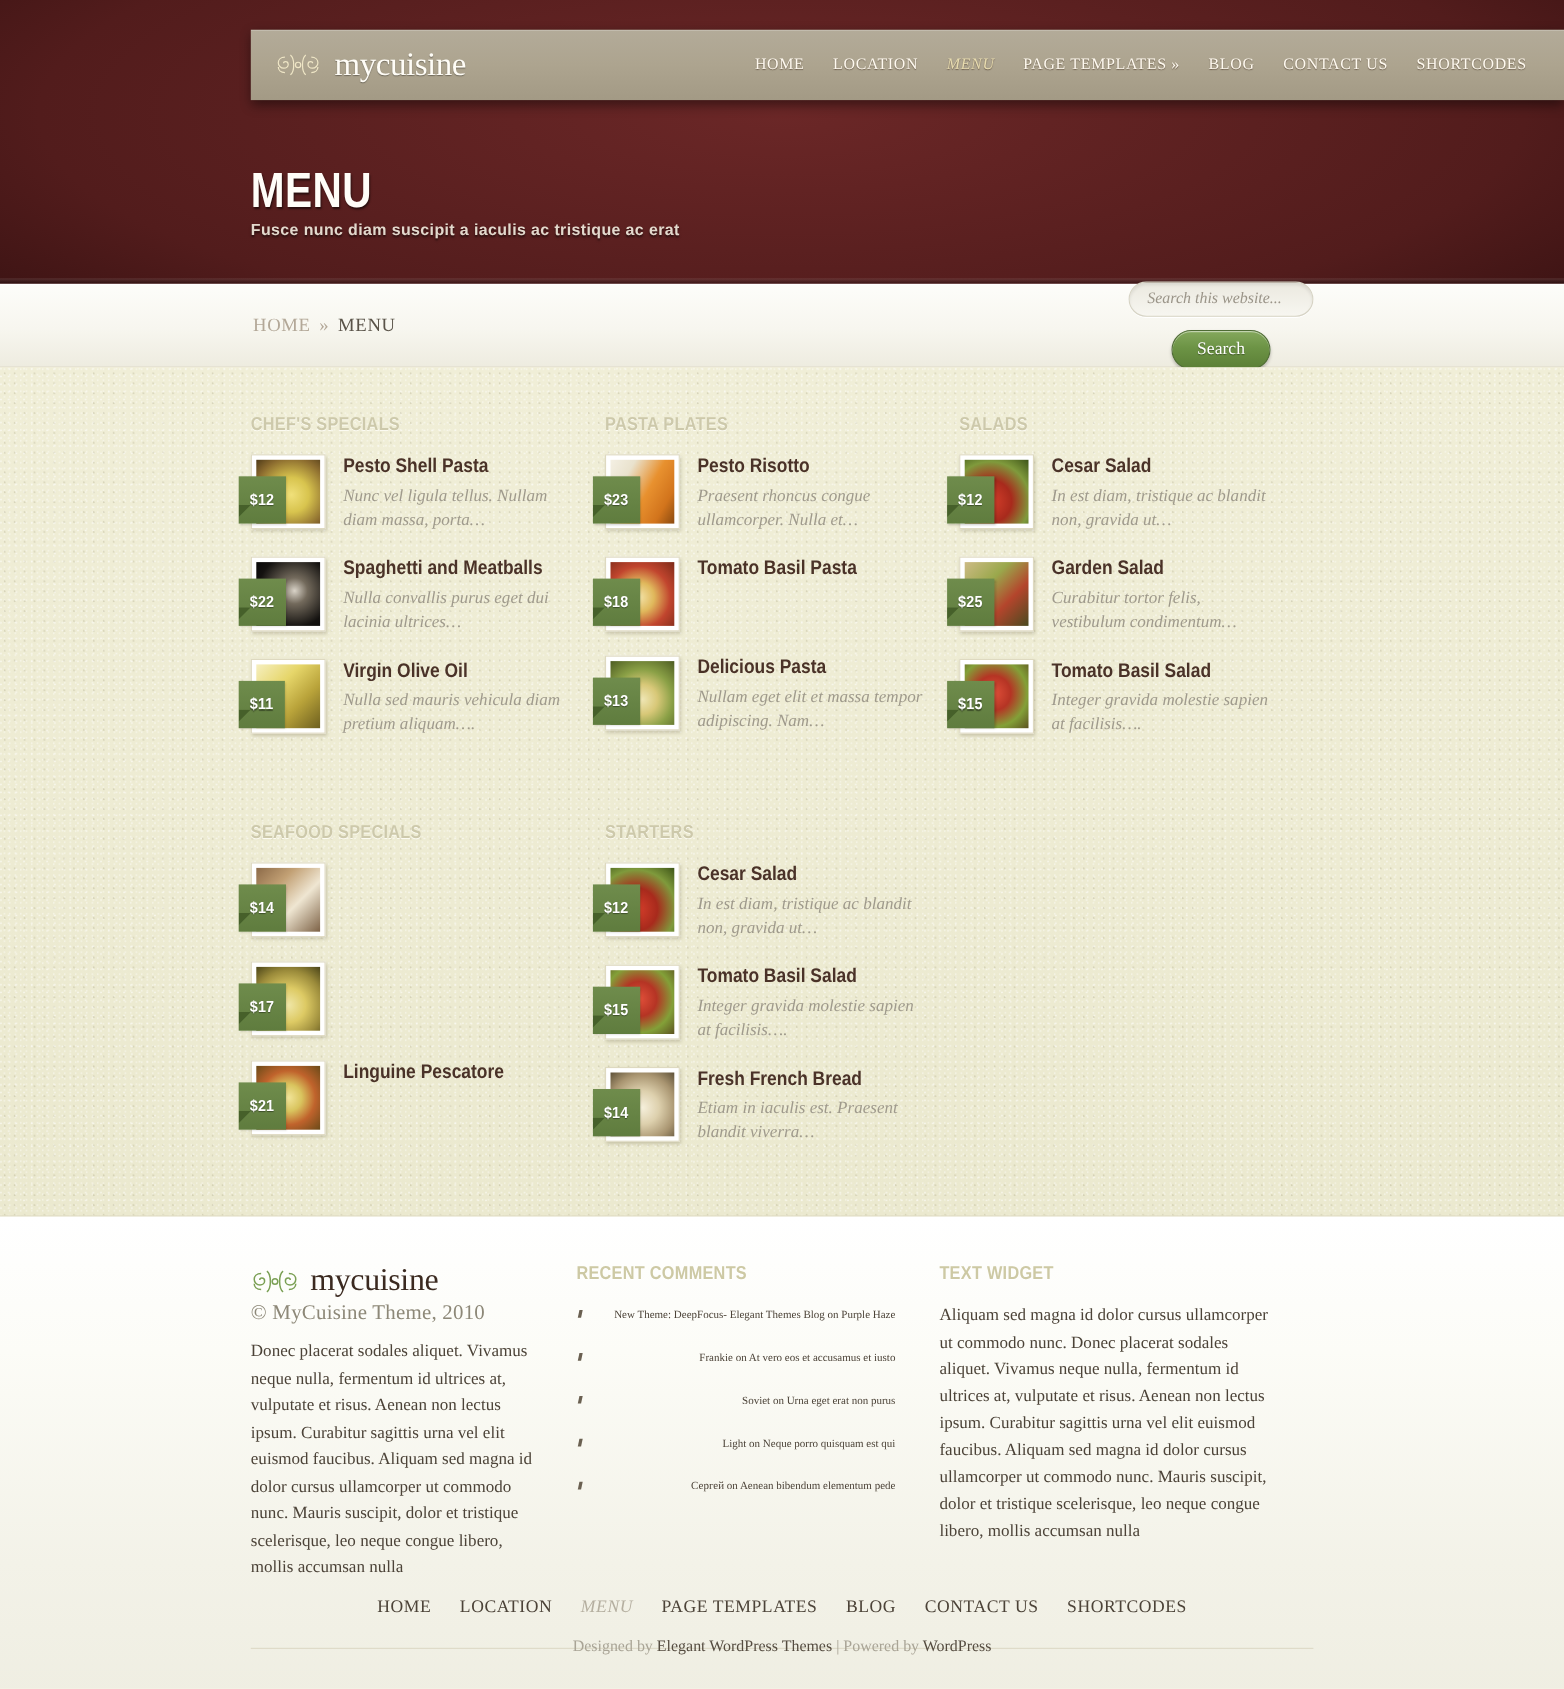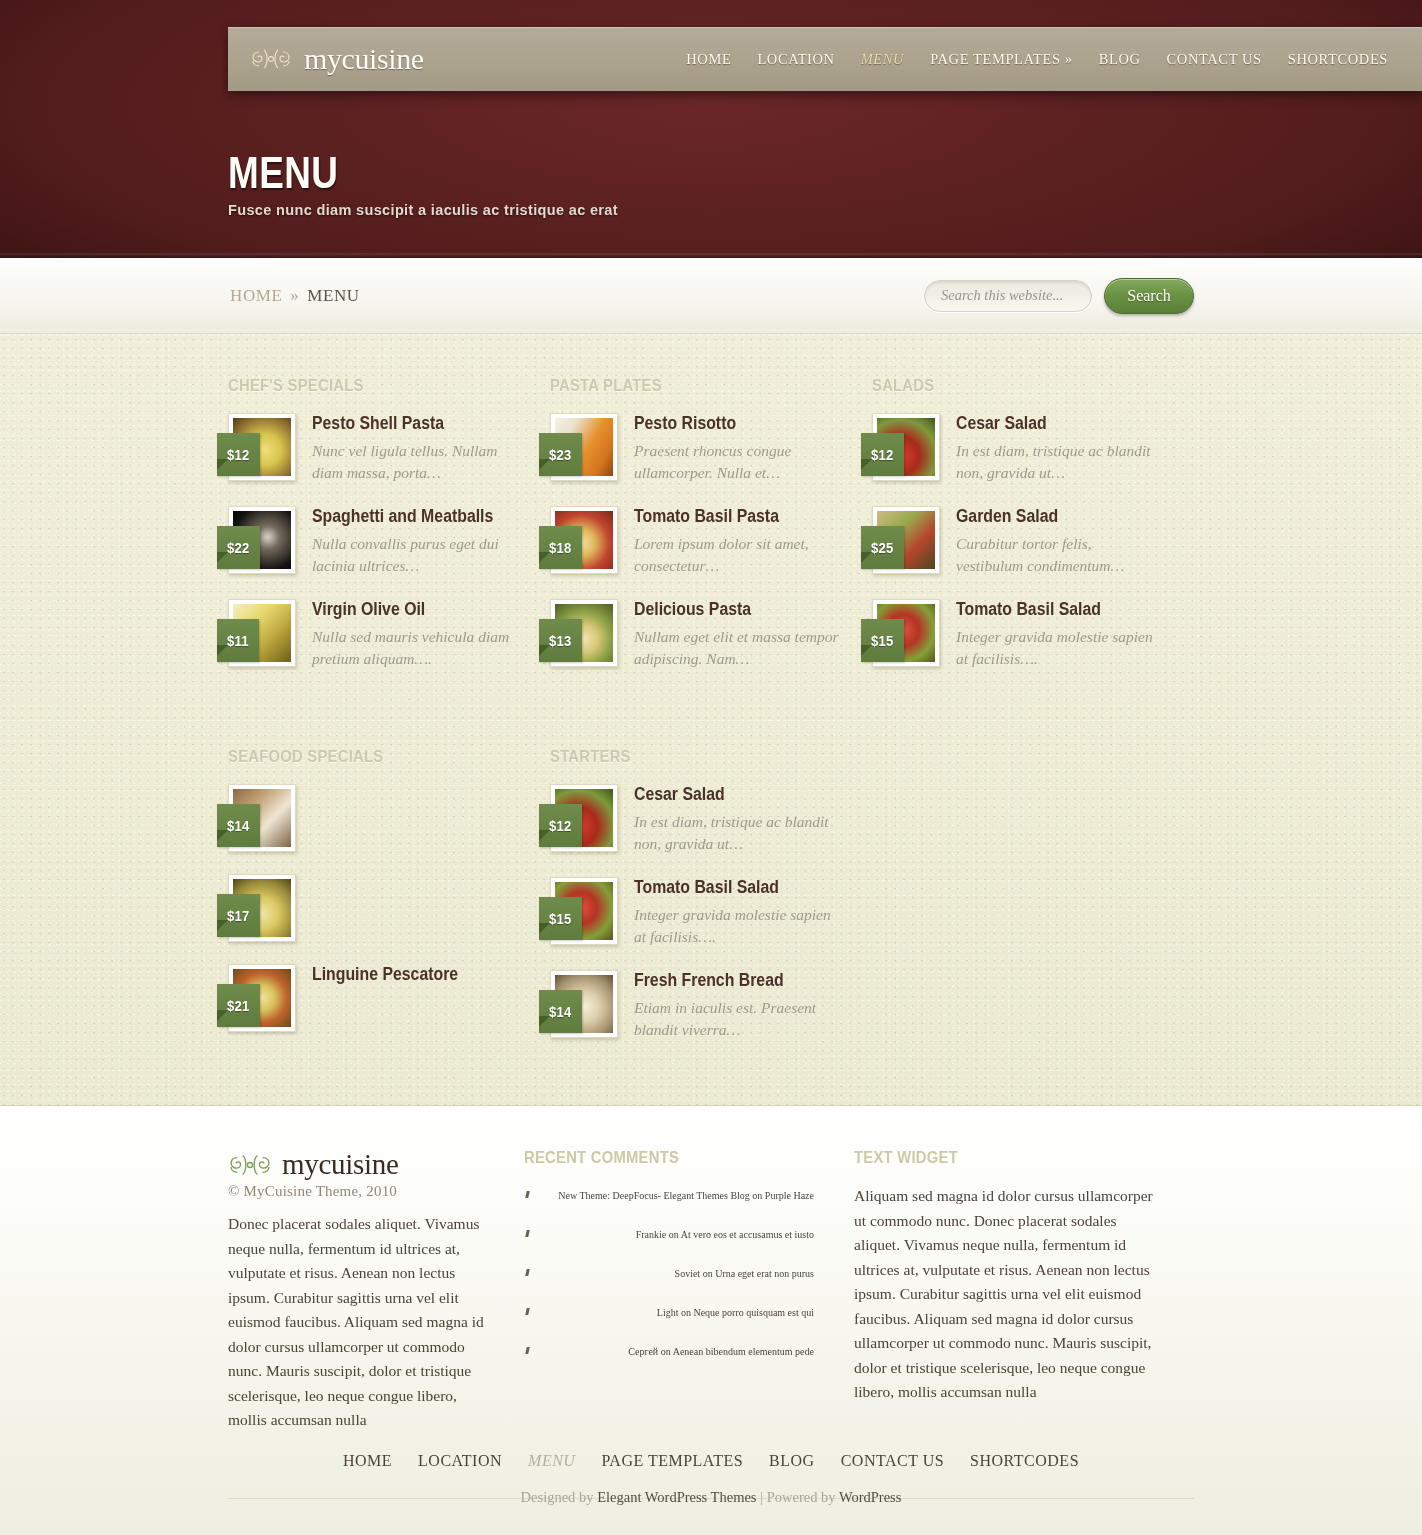--- a/index.html
+++ b/index.html
@@ -106,21 +106,21 @@
   .breadcrumb {
     position: absolute; left: 230px; top: 50%; transform: translateY(-50%);
     font-size: 17px; letter-spacing: 0.6px;
   }
   .crumb-home { color: #b3a898; cursor: pointer; }
   .crumb-sep { color: #b3a898; margin: 0 3px; }
   .crumb-current { color: #5a5349; }
 
   .search-wrap {
     position: absolute; right: 228px; top: 50%; transform: translateY(-50%);
-    display: flex; align-items: center; gap: 12px;
+    display: flex; align-items: center; gap: 12px; flex-direction: column;
   }
   .search-input {
     width: 168px; height: 32px;
     border-radius: 17px;
     border: 1px solid #d6d3c4;
     background: linear-gradient(180deg, #ebe9e0, #f7f6f0);
     box-shadow: inset 0 2px 3px rgba(0,0,0,0.08), 0 1px 0 #fff;
     padding: 0 16px;
     font-family: "Liberation Serif", serif;
     font-style: italic;
@@ -258,21 +258,21 @@
     color: #7ba055;
     margin-right: 10px;
   }
   .footer-logo-text {
     font-family: "Liberation Serif", serif;
     font-size: 29px;
     color: #3b2a20;
     letter-spacing: -0.3px;
   }
   .footer-copy {
-    font-size: 15px;
+    font-size: 19px;
     color: #8d8878;
     margin-bottom: 12px;
     letter-spacing: 0.2px;
   }
   .footer-text {
     font-size: 15.5px;
     line-height: 24.5px;
     color: #4c4338;
   }
 
@@ -461,21 +461,20 @@
         <div class="thumb-wrap">
           <div class="thumb">
               <div class="thumb-img ph-tomatopasta"></div>
             </div>
           <div class="price-tag">
               <span class="ptxt">$18</span>
             </div>
         </div>
         <div class="item-body">
           <div class="item-title">Tomato Basil Pasta</div>
-          <div class="item-desc">Lorem ipsum dolor sit amet, consectetur…</div>
         </div>
       </div>
       <div class="item">
         <div class="thumb-wrap">
           <div class="thumb">
               <div class="thumb-img ph-delicious"></div>
             </div>
           <div class="price-tag">
               <span class="ptxt">$13</span>
             </div>

